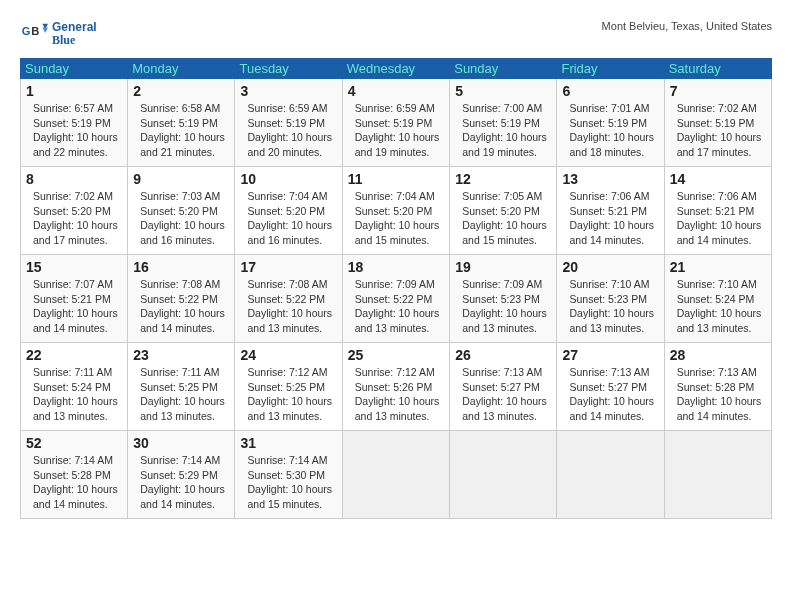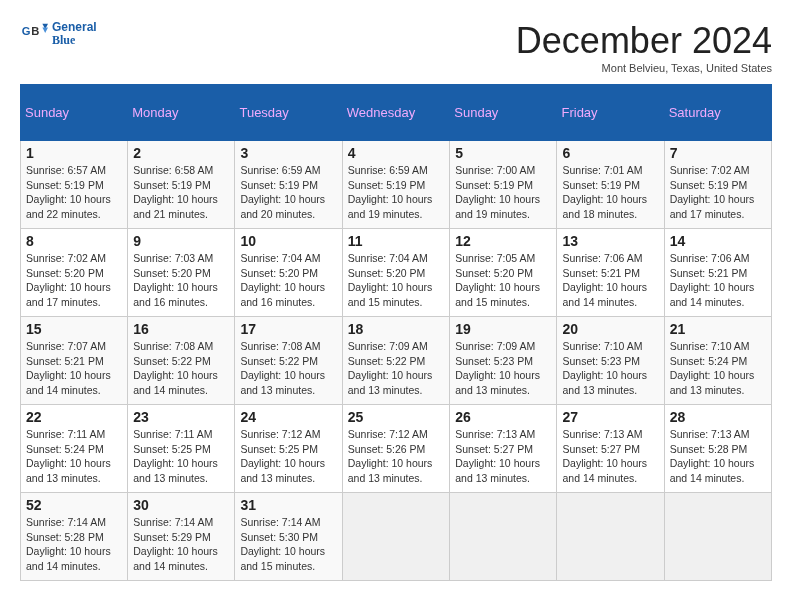--- a/index.html
+++ b/index.html
@@ -46,22 +46,22 @@
       font-size: 11px;
       color: #444;
     }
     .calendar-table {
       width: 100%;
       border-collapse: collapse;
       font-size: 11px;
     }
     .calendar-table thead th {
       background-color: #1a5ea8;
-      color: #f0abfc;
-      padding: 20px 4px;
+      color: #5eead4;
+      padding: 2px 4px;
       text-align: left;
       font-size: 13px;
       font-weight: normal;
       border: 1px solid #1a5ea8;
     }
     .calendar-table tbody td {
       border: 1px solid #ccc;
       padding: 4px 5px;
       vertical-align: top;
       width: 108px;
@@ -75,20 +75,21 @@
       font-size: 14px;
       font-weight: bold;
       color: #222;
       display: block;
       margin-bottom: 2px;
     }
     .day-info {
       color: #333;
       font-size: 10.5px;
       line-height: 1.4;
+      margin-left: 7px;
     }
     .empty-cell {
       background: #f0f0f0 !important;
     }
   </style>
 </head>
 <body>
 
 <div class="header-section">
   <div class="logo">
@@ -99,21 +100,20 @@
       <polygon points="24,8 30,8 27,14" fill="#4a90d9"></polygon>
     </svg>
     <div>
       <div class="logo-text">
         <span>General</span><br>
         <span style="color:#1a5ea8;font-family:Liberation Serif, serif;">Blue</span>
       </div>
     </div>
   </div>
   <div class="title-section">
-    <div class="calendar-title">December 2024</div>
     <div class="calendar-subtitle">Mont Belvieu, Texas, United States</div>
   </div>
 </div>
 
 <table class="calendar-table">
   <thead>
     <tr>
     <th>Sunday</th>
         <th>Monday</th>
         <th>Tuesday</th>

